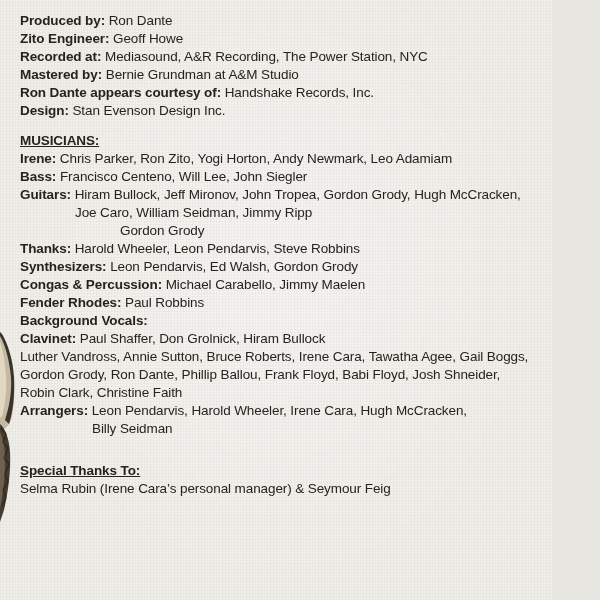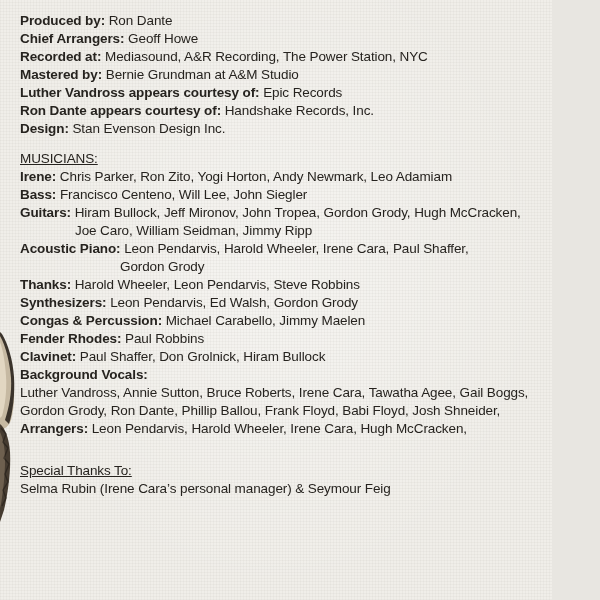--- a/index.html
+++ b/index.html
@@ -22,21 +22,21 @@
     line-height: 18px;
     letter-spacing: -0.1px;
   }
   .content {
     position: absolute;
     top: 12px; left: 20px; right: 10px;
     white-space: nowrap;
   }
   .line { height: 18px; }
   .b { font-weight: 700; }
-  .heading { font-weight: 400; text-decoration: underline; }
+  .heading { font-weight: 700; text-decoration: underline; }
   .block-musicians { margin-top: 12px; }
   .block-thanks   { margin-top: 24px; }
   .ind-a { padding-left: 55px; }
   .ind-b { padding-left: 100px; }
   .ind-c { padding-left: 72px; }
   .photo-frag { position: absolute; left: 0; top: 332; }
 </style>
 </head>
 <body>
 
@@ -48,45 +48,45 @@
     <path d="M0,10 C3,18 5,30 6,44 C7,58 5,74 2,84 L0,86 Z" fill="#e2d7c2"></path>
     <path d="M0,92 C5,96 9,106 10,120 C11,140 8,160 4,178 L0,190 Z" fill="#453b30"></path>
     <path d="M0,100 C3,106 5,116 5,128 C5,144 3,160 1,172 L0,176 Z" fill="#8a7a64" opacity="0.6"></path>
     <path d="M1,96 L6,102 L3,110 L8,116 L4,126 L9,132 L5,142 L8,150 L3,158 L6,166 L2,174" stroke="#1f1a14" stroke-width="1.4" fill="none" opacity="0.55"></path>
   </svg>
 
   <div class="content">
 
     <div class="block-production">
       <div class="line"><span class="b">Produced by:</span> <span>Ron Dante</span></div>
-      <div class="line"><span class="b">Chief Arrangers:</span> <span>Geoff Howe</span></div>
+      <div class="line"><span class="b">Zito Engineer:</span> <span>Geoff Howe</span></div>
       <div class="line"><span class="b">Recorded at:</span> <span>Mediasound, A&amp;R Recording, The Power Station, NYC</span></div>
       <div class="line"><span class="b">Mastered by:</span> <span>Bernie Grundman at A&amp;M Studio</span></div>
-      <div class="line"><span class="b">Luther Vandross appears courtesy of:</span> <span>Epic Records</span></div>
       <div class="line"><span class="b">Ron Dante appears courtesy of:</span> <span>Handshake Records, Inc.</span></div>
       <div class="line"><span class="b">Design:</span> <span>Stan Evenson Design Inc.</span></div>
     </div>
 
     <div class="block-musicians">
       <div class="line heading">MUSICIANS:</div>
       <div class="line"><span class="b">Irene:</span> <span>Chris Parker, Ron Zito, Yogi Horton, Andy Newmark, Leo Adamiam</span></div>
       <div class="line"><span class="b">Bass:</span> <span>Francisco Centeno, Will Lee, John Siegler</span></div>
       <div class="line"><span class="b">Guitars:</span> <span>Hiram Bullock, Jeff Mironov, John Tropea, Gordon Grody, Hugh McCracken,</span></div>
       <div class="line ind-a">Joe Caro, William Seidman, Jimmy Ripp</div>
-      <div class="line"><span class="b">Acoustic Piano:</span> <span>Leon Pendarvis, Harold Wheeler, Irene Cara, Paul Shaffer,</span></div>
       <div class="line ind-b">Gordon Grody</div>
       <div class="line"><span class="b">Thanks:</span> <span>Harold Wheeler, Leon Pendarvis, Steve Robbins</span></div>
       <div class="line"><span class="b">Synthesizers:</span> <span>Leon Pendarvis, Ed Walsh, Gordon Grody</span></div>
       <div class="line"><span class="b">Congas &amp; Percussion:</span> <span>Michael Carabello, Jimmy Maelen</span></div>
       <div class="line"><span class="b">Fender Rhodes:</span> <span>Paul Robbins</span></div>
+      <div class="line"><span class="b">Background Vocals:</span></div>
       <div class="line"><span class="b">Clavinet:</span> <span>Paul Shaffer, Don Grolnick, Hiram Bullock</span></div>
-      <div class="line"><span class="b">Background Vocals:</span></div>
       <div class="line">Luther Vandross, Annie Sutton, Bruce Roberts, Irene Cara, Tawatha Agee, Gail Boggs,</div>
       <div class="line">Gordon Grody, Ron Dante, Phillip Ballou, Frank Floyd, Babi Floyd, Josh Shneider,</div>
+      <div class="line">Robin Clark, Christine Faith</div>
       <div class="line"><span class="b">Arrangers:</span> <span>Leon Pendarvis, Harold Wheeler, Irene Cara, Hugh McCracken,</span></div>
+      <div class="line ind-c">Billy Seidman</div>
     </div>
 
     <div class="block-thanks">
       <div class="line heading">Special Thanks To:</div>
       <div class="line">Selma Rubin (Irene Cara’s personal manager) &amp; Seymour Feig</div>
     </div>
 
   </div>
 </div>
 

